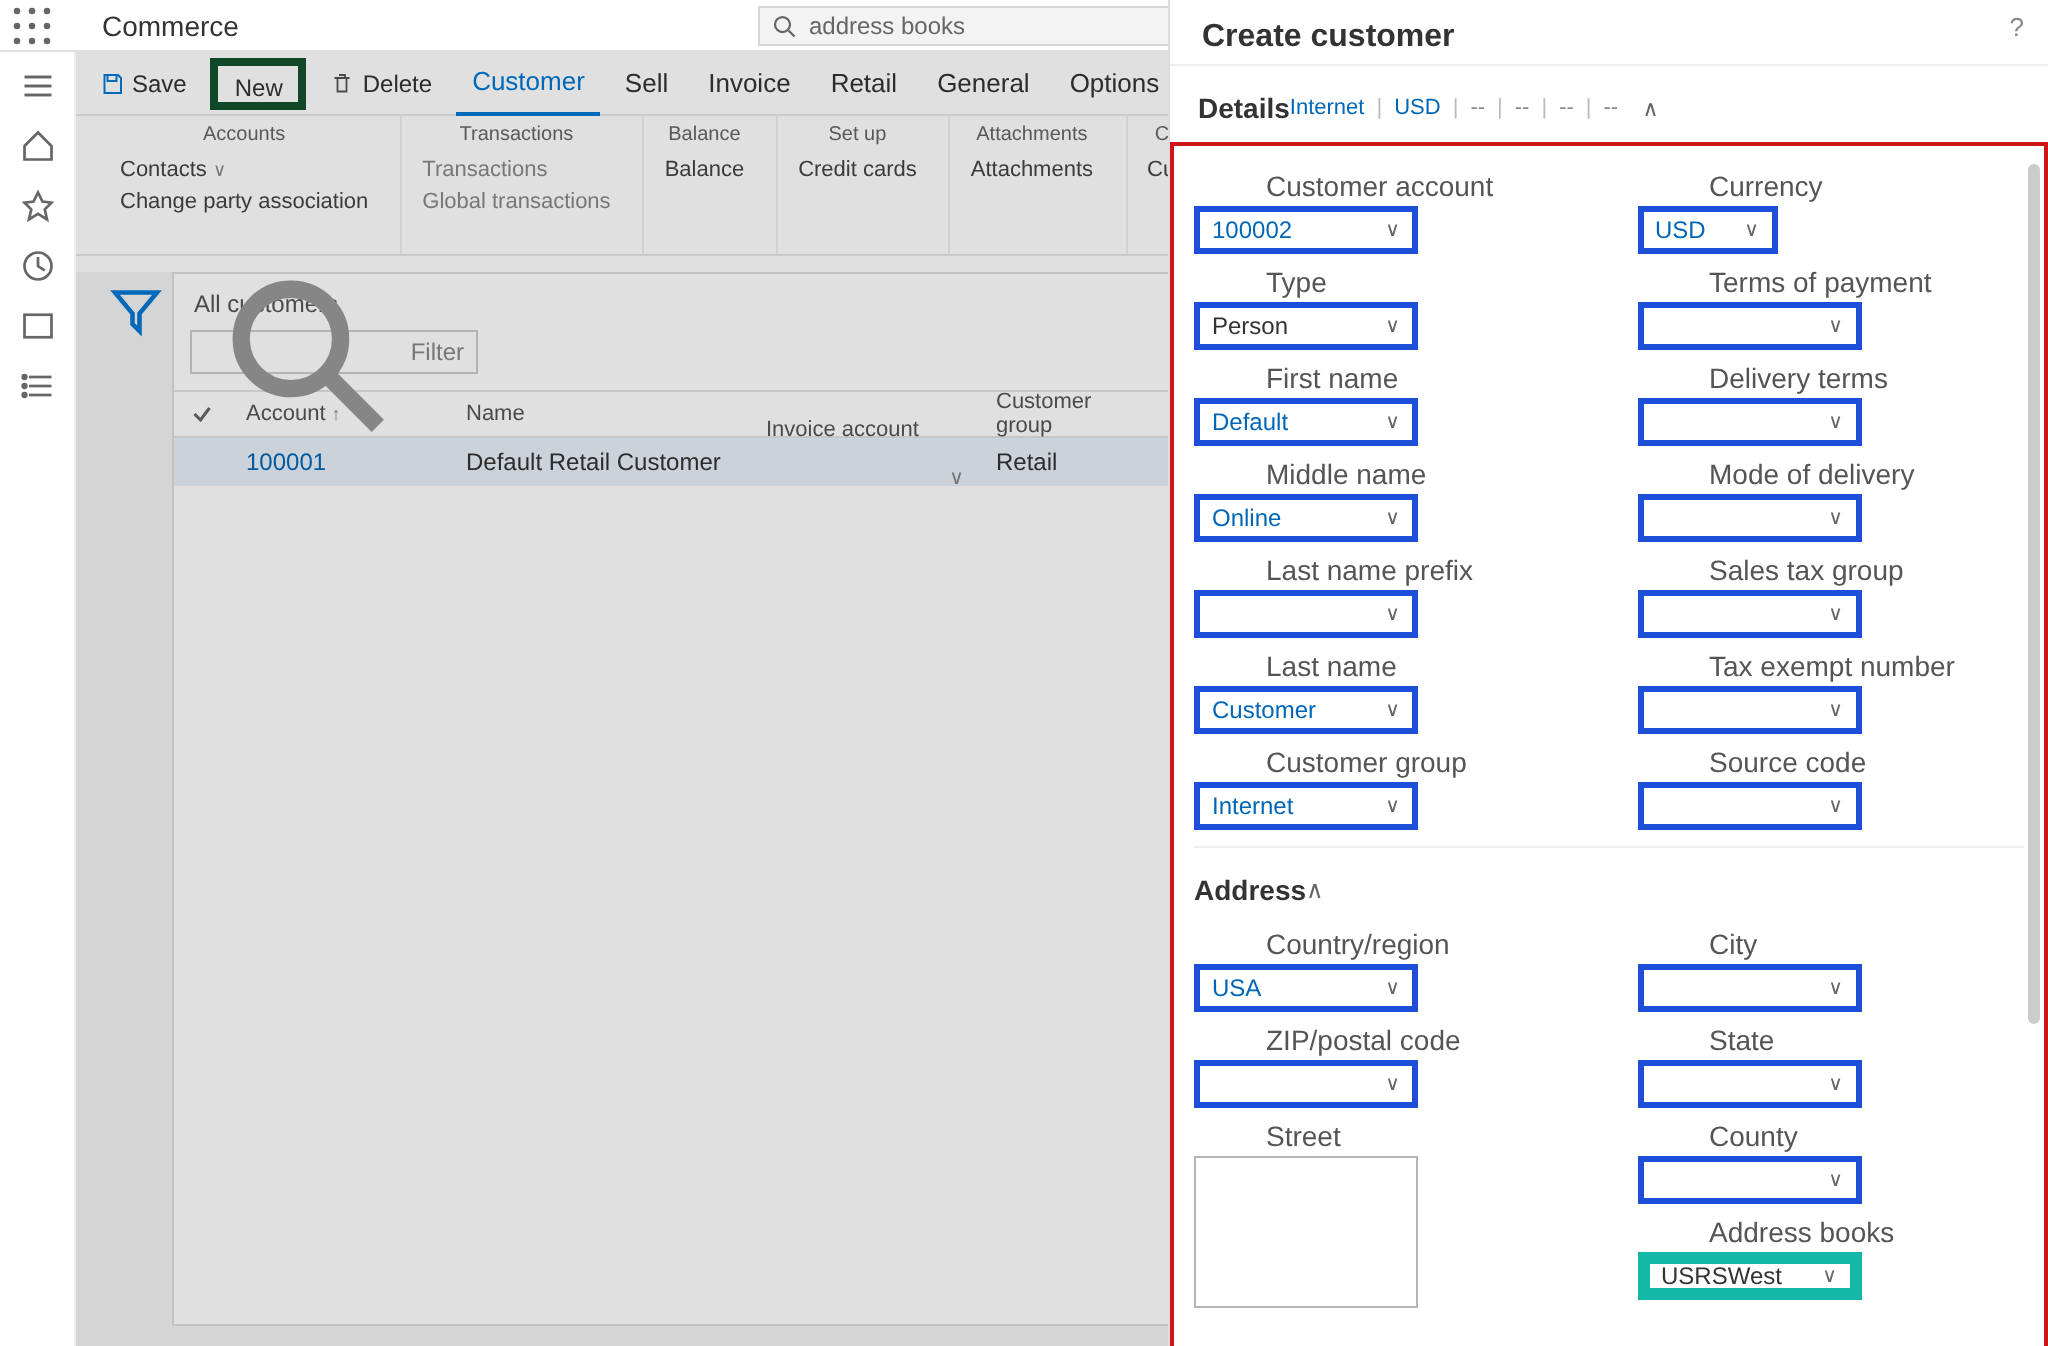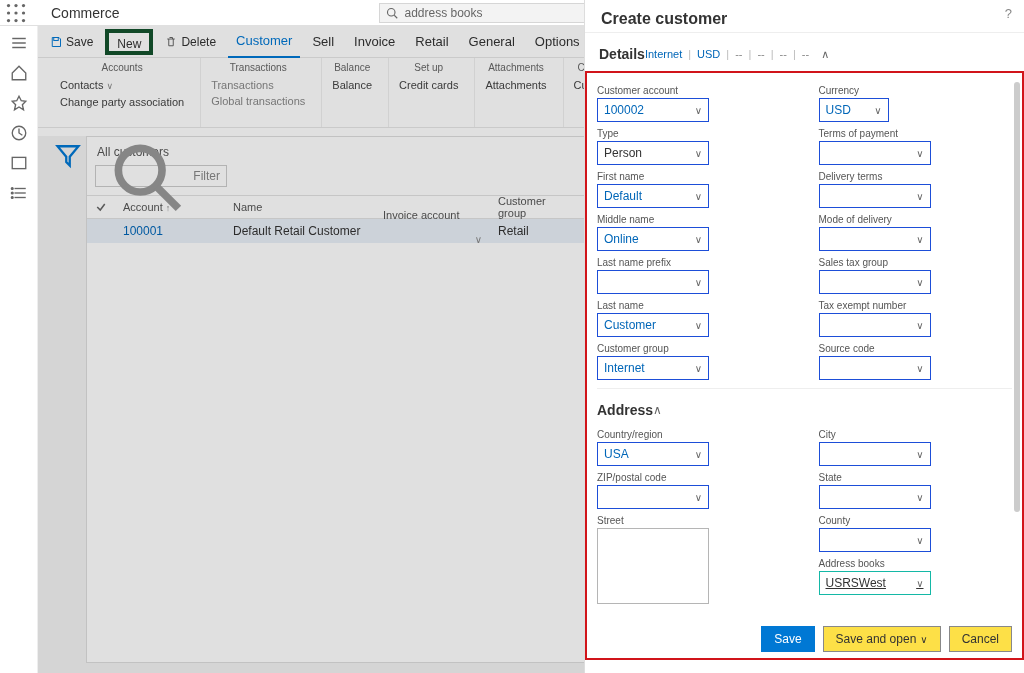--- a/index.html
+++ b/index.html
@@ -32,21 +32,21 @@
 .ribbon .group { border-right: 1px solid #eee; padding: 4px 16px 4px 10px; display: flex; flex-direction: column; }
 .ribbon .group-title { font-size: 10px; color: #666; text-align: center; margin-bottom: 4px; }
 .ribbon .group-item { font-size: 11px; color: #444; line-height: 16px; white-space: nowrap; }
 .ribbon .group-item.grey { color: #888; }
 
 
 .gridarea { position: absolute; top: 110px; left: 0; right: 0; bottom: 0; background: #f3f3f3; padding-left: 16px; padding-top: 8px; }
 .filter-icon { width: 28px; height: 22px; display: flex; align-items: center; justify-content: center; color: #0078d4; }
 .grid-card { position: absolute; left: 48px; top: 0; right: 16px; bottom: 10px; background: #fff; border: 1px solid #ddd; }
 .grid-title { font-size: 12px; padding: 8px 10px 6px; color: #555; }
-.filter-input { margin: 0 8px 8px; width: 132px; height: 22px; border: 1px solid #ccc; display: flex; align-items: center; padding: 0 6px; color: #888; gap: 4px; }
+.filter-input { margin: 0 8px 8px; width: 144px; height: 22px; border: 1px solid #ccc; display: flex; align-items: center; padding: 0 6px; color: #888; gap: 4px; }
 .grid-head { display: flex; border-top: 1px solid #e2e2e2; border-bottom: 1px solid #e2e2e2; height: 24px; align-items: center; font-size: 11px; color: #555; }
 .grid-head .col, .grid-row .col { padding: 0 8px; }
 .col.chk { width: 28px; text-align: center; }
 .col.acct { width: 110px; }
 .col.name { width: 150px; }
 .col.inv { width: 115px; margin-top: 16px; }
 .col.cgrp { width: 90px; }
 .grid-row { display: flex; height: 24px; align-items: center; font-size: 12px; background: #e9eff7; }
 .grid-row .col.acct { color: #0066b8; }
 .sortarrow { font-size: 9px; margin-left: 3px; color: #888; }
@@ -62,27 +62,27 @@
 .panel-body { flex: 1; overflow: hidden; position: relative; }
 .panel-body .scrollbar { position: absolute; right: 4px; top: 50px; width: 6px; height: 430px; background: #ccc; border-radius: 3px; }
 .section { border-top: 1px solid #eee; padding: 8px 14px 4px; }
 .section-header { display: flex; align-items: center; justify-content: flex-start; height: 26px; }
 .section-title { font-size: 14px; font-weight: 600; color: #333; }
 .pill-row { display: flex; align-items: center; gap: 6px; font-size: 11px; color: #0066b8; }
 .pill-row .sep { color: #bbb; }
 .pill-row .chevup { color: #666; }
 .fields { display: flex; gap: 28px; padding: 6px 0 8px; }
 .fcol { flex: 1; display: flex; flex-direction: column; gap: 6px; }
-.field label { font-size: 10px; color: #555; display: block; margin-bottom: 2px; }
-.combo { width: 112px; height: 24px; border: 1px solid #1d4ed8; display: flex; align-items: center; padding: 0 6px; font-size: 12px; justify-content: space-between; background: #fff; }
+.field label { font-size: 14px; color: #555; display: block; margin-bottom: 2px; margin-left: 36px; }
+.combo { width: 112px; height: 24px; border: 3px solid #1d4ed8; display: flex; align-items: center; padding: 0 6px; font-size: 12px; justify-content: space-between; background: #fff; }
 .combo.empty { color: #999; }
 .combo .val { color: #0066b8; }
 .combo .valblack { color: #333; }
 .combo .dd { color: #666; font-size: 10px; }
-.combo.active { border: 1px solid #14b8a6; text-decoration: underline; }
+.combo.active { border: 6px solid #14b8a6; }
 .textarea { width: 112px; height: 76px; border: 1px solid #b5b5b5; background: #fff; }
 .redbox2 { border: 2px solid #d1141a; padding: 6px 10px; }
 
 
 .panel-footer { border-top: 1px solid #eee; padding: 8px 12px; display: flex; justify-content: flex-end; gap: 8px; }
 .btn { height: 26px; padding: 0 12px; font-size: 12px; border: 1px solid #888; background: #fde047; display: inline-flex; align-items: center; gap: 4px; }
 .btn.primary { background: #0078d4; color: #fff; border-color: #0078d4; }
 
 svg { display: block; }
 </style>

